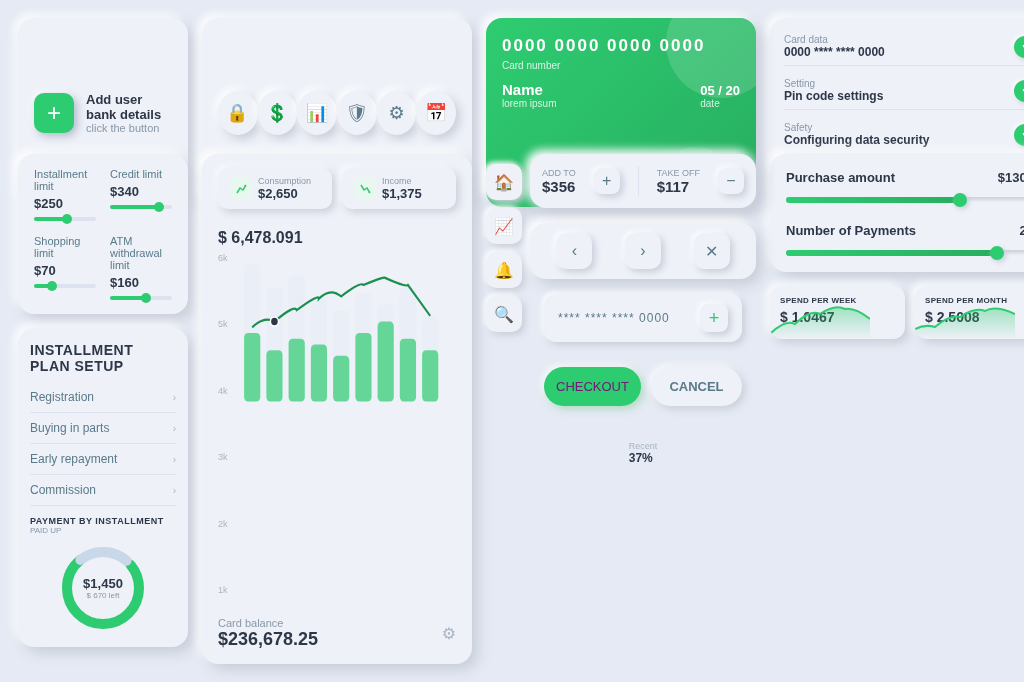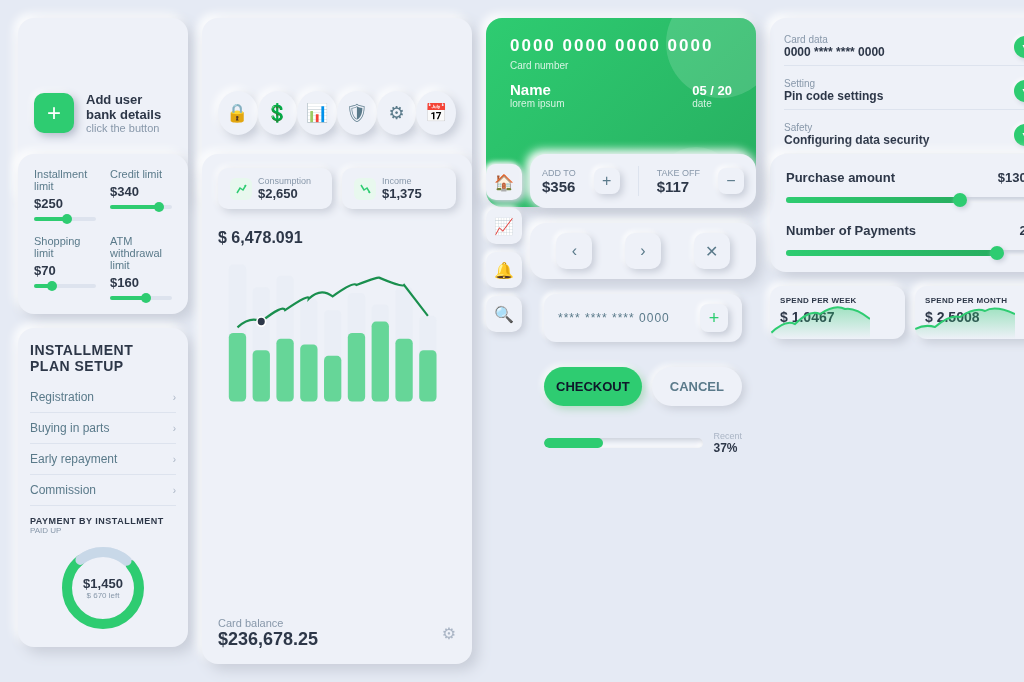--- a/index.html
+++ b/index.html
@@ -77,21 +77,21 @@
       cursor: pointer;
       box-shadow: 4px 4px 10px #c8cdd8, -3px -3px 8px #ffffff;
       background: #eef1f8;
       color: #5a7a8a;
     }
 
     
     .card-credit {
       background: linear-gradient(135deg, #2ecc71, #27ae60);
       border-radius: 16px;
-      padding: 18px 24px;
+      padding: 18px 16px;
       color: white;
       box-shadow: 6px 6px 14px #c8cdd8, -4px -4px 10px #ffffff;
       position: relative;
       overflow: hidden;
     }
     .card-credit::before {
       content: '';
       position: absolute;
       right: -20px; top: -30px;
       width: 110px; height: 110px;
@@ -249,43 +249,44 @@
       color: #2ecc71;
       cursor: pointer;
     }
     .action-buttons { display: flex; gap: 10px; padding: 0 14px 10px; }
     .btn-checkout {
       flex: 1;
       background: #2ecc71;
       border-radius: 30px;
       padding: 12px;
       text-align: center;
-      color: #0f172a;
+      color: #701a75;
       font-size: 13px;
-      font-weight: 700;
+      font-weight: 400;
       cursor: pointer;
       box-shadow: 3px 3px 8px #b0d8c0, -2px -2px 6px #ffffff;
     }
     .btn-cancel {
       flex: 1;
       background: #eef1f8;
       border-radius: 30px;
       padding: 12px;
       text-align: center;
       color: #5a7a8a;
       font-size: 13px;
       font-weight: 700;
       cursor: pointer;
       box-shadow: 3px 3px 8px #c8cdd8, -2px -2px 6px #ffffff;
     }
     .progress-row {
       display: flex;
       align-items: center;
       gap: 10px;
       padding: 0 14px 10px;
+      flex-direction: column;
     }
     .progress-bar-container {
       flex: 1;
       height: 10px;
       border-radius: 5px;
       background: #eef1f8;
       box-shadow: inset 2px 2px 5px #c8cdd8, inset -2px -2px 5px #ffffff;
       overflow: hidden;
     }
     .progress-bar-fill {
@@ -543,20 +544,28 @@
             <div>
               <div class="chart-stat-label">Income</div>
               <div class="chart-stat-value">$1,375</div>
             </div>
           </div>
         </div>
       </div>
       <div class="chart-total" style="font-size:16px; font-weight:700; color:#2d3748; margin-bottom:6px;">$ 6,478.091</div>
 
       <div style="display:flex; flex:1; gap:6px;">
+        <div style="display:flex; flex-direction:column; justify-content:space-between; padding-bottom:16px;">
+          <span style="font-size:9px;color:#aab5c5;">6k</span>
+          <span style="font-size:9px;color:#aab5c5;">5k</span>
+          <span style="font-size:9px;color:#aab5c5;">4k</span>
+          <span style="font-size:9px;color:#aab5c5;">3k</span>
+          <span style="font-size:9px;color:#aab5c5;">2k</span>
+          <span style="font-size:9px;color:#aab5c5;">1k</span>
+        </div>
         <div style="flex:1; position:relative;">
           <svg width="100%" height="160" viewBox="0 0 220 140" preserveAspectRatio="none">
             <defs>
               <linearGradient id="chartGrad" x1="0" y1="0" x2="0" y2="1">
                 <stop offset="0%" stop-color="#2ecc71" stop-opacity="0.3"></stop>
                 <stop offset="100%" stop-color="#2ecc71" stop-opacity="0.0"></stop>
               </linearGradient>
             </defs>
 
             <rect x="10" y="10" width="16" height="120" rx="4" fill="#e8edf5" opacity="0.8"></rect>

